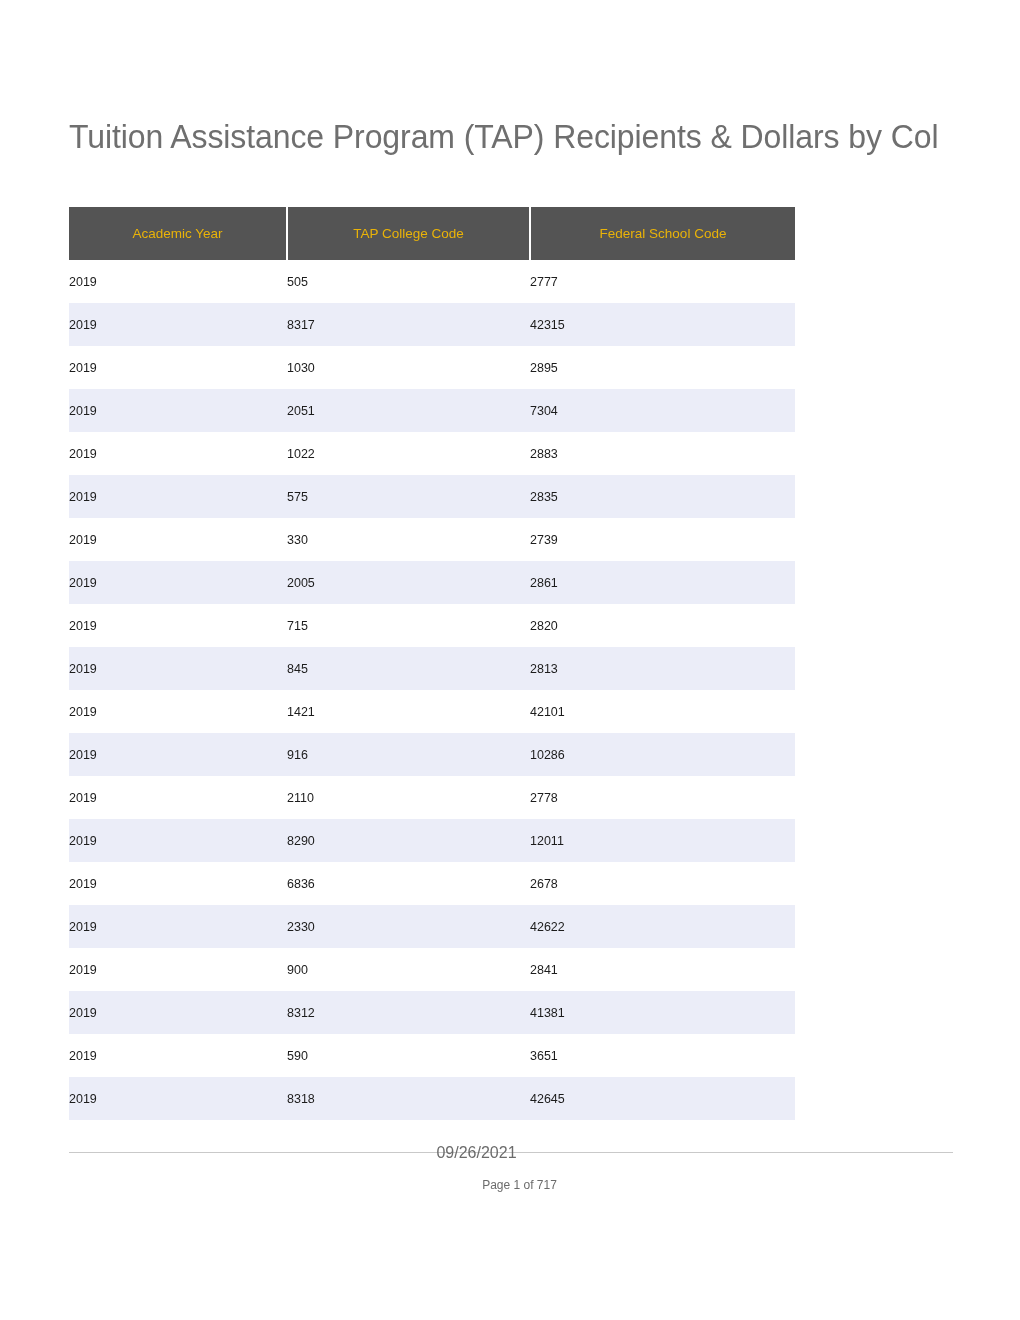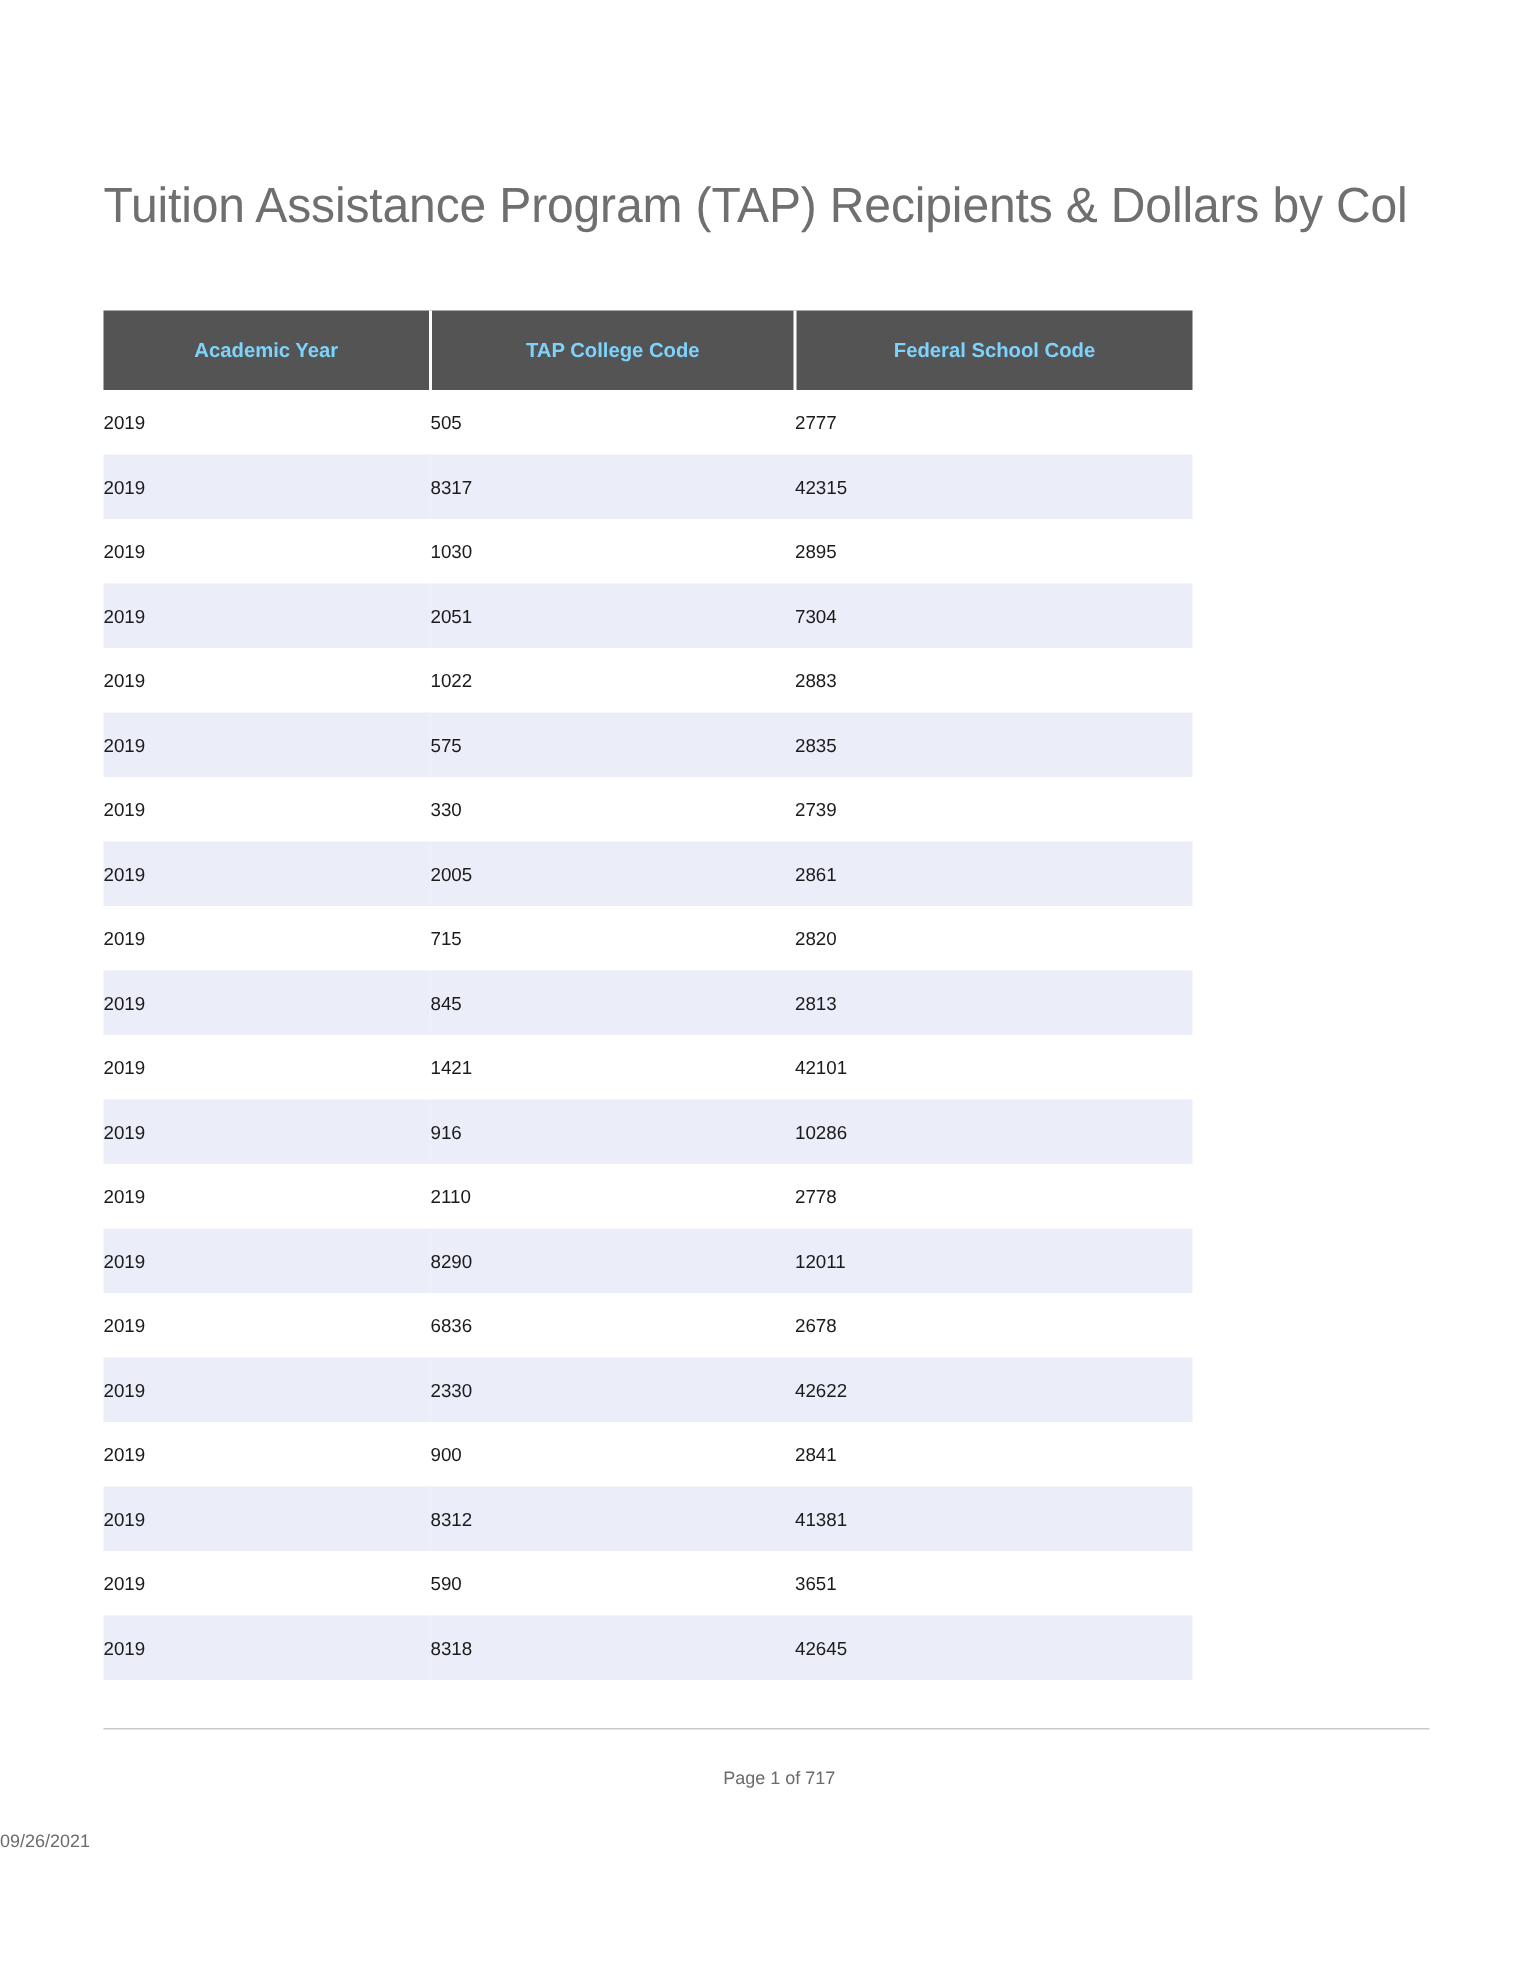--- a/index.html
+++ b/index.html
@@ -53,23 +53,23 @@
     width: 726px;
     border-collapse: collapse;
     table-layout: fixed;
   }
   .report-table col.c-year  { width: 218px; }
   .report-table col.c-tap   { width: 243px; }
   .report-table col.c-fed   { width: 265px; }
 
   .report-table thead th {
     background: #545454;
-    color: #7dd3fc;
+    color: #eab308;
     font-size: 13.5px;
-    font-weight: 700;
+    font-weight: 400;
     height: 53px;
     text-align: center;
     vertical-align: middle;
     border-right: 2px solid #ffffff;
     padding: 0;
   }
   .report-table thead th:last-child { border-right: none; text-align: center; }
 
   .report-table tbody td {
     height: 43px;
@@ -100,24 +100,24 @@
     top: 1178px;
     width: 1007px;
     text-align: center;
     font-size: 12px;
     color: #6b6b6b;
     margin-left: 16px;
   }
   .footer-date {
     position: absolute;
     left: 0;
-    top: 1220px;
+    top: 1144px;
     width: 953px;
-    text-align: left;
-    font-size: 12px;
+    text-align: center;
+    font-size: 16px;
     color: #6b6b6b;
   }
 </style>
 </head>
 <body>
 
 <div class="page">
 
   <div class="title-clip">
     <div class="report-title">Tuition Assistance Program (TAP) Recipients &amp; Dollars by Col</div>

